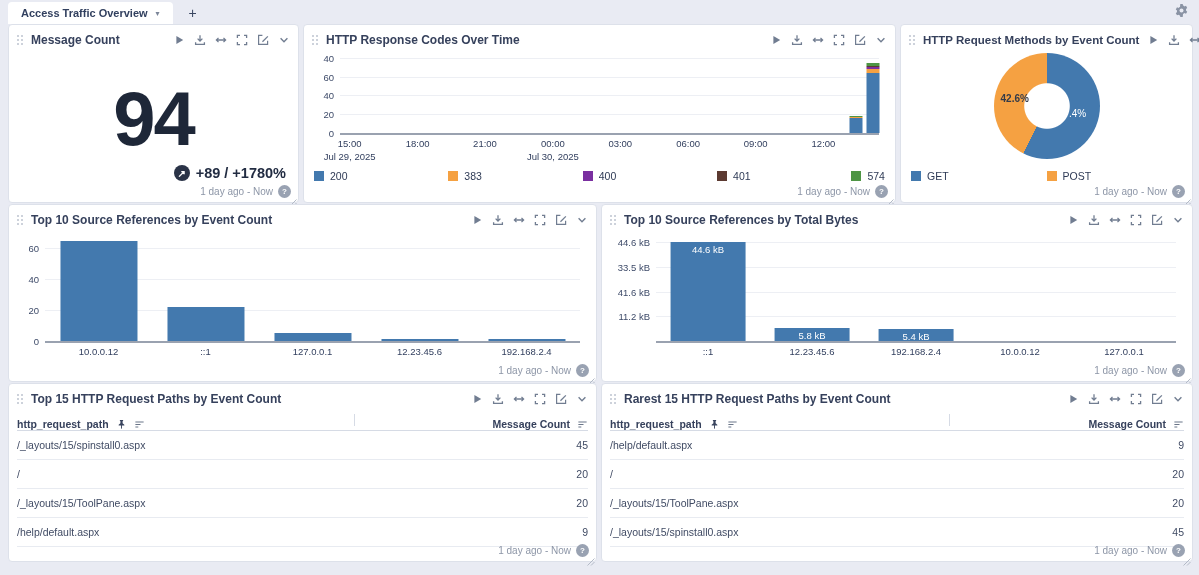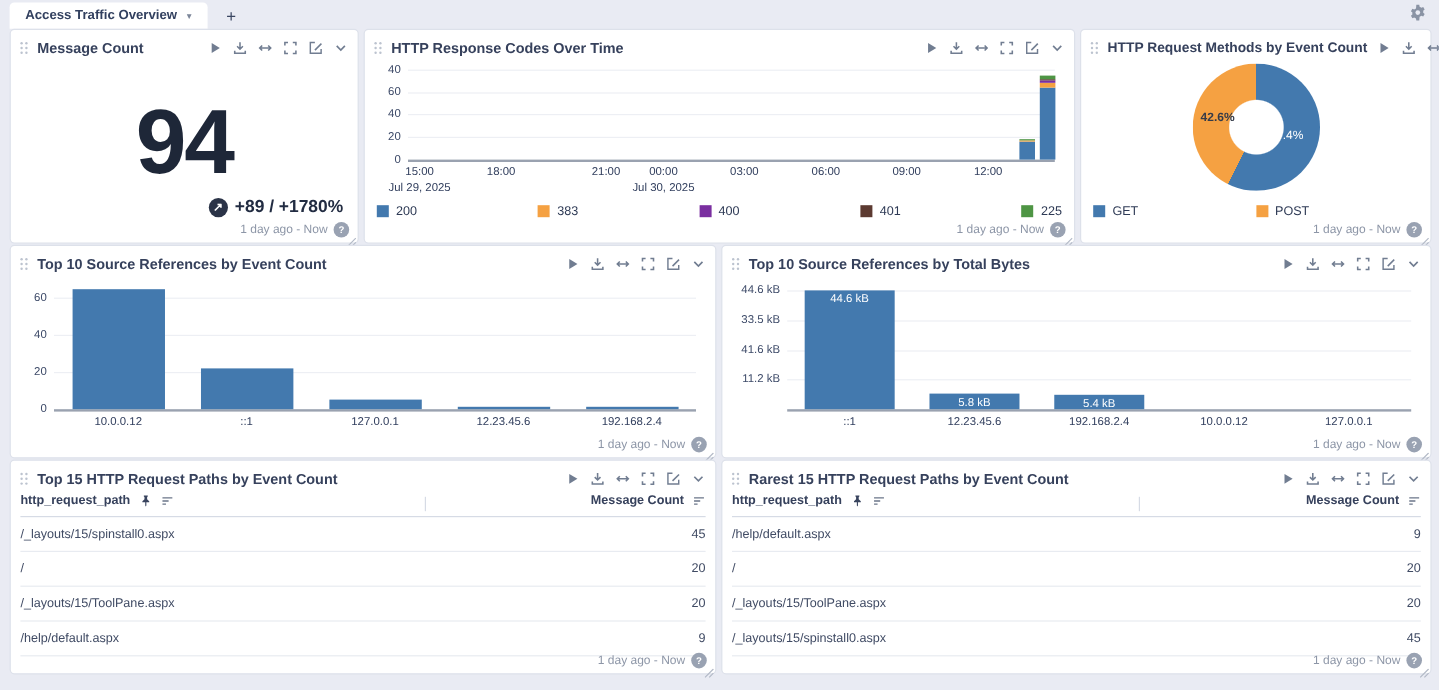--- a/index.html
+++ b/index.html
@@ -65,21 +65,21 @@
   .litem { display:flex; align-items:center; gap:6px; cursor:pointer; }
   .sw { width:10px; height:10px; flex:none; }
 
   
   .donut-wrap { flex:1; position:relative; display:flex; align-items:center; justify-content:center; }
   .donut { width:106px; height:106px; border-radius:50%; position:relative; margin-top:-4px; }
   .dlabel { position:absolute; transform:translate(-50%,-50%); font-size:10px; }
 
   
   .tbl { flex:1; display:flex; flex-direction:column; font-size:10.5px; color:#404b64; margin-top:4px; }
-  .thead { display:flex; align-items:flex-start; height:20px; border-bottom:1px solid #d6dbe5;
+  .thead { display:flex; align-items:flex-end; height:20px; border-bottom:1px solid #d6dbe5;
            position:relative; font-weight:700; color:#36415c; }
   .th-left { display:flex; align-items:center; gap:7px; }
   .th-right { margin-left:auto; display:flex; align-items:center; gap:7px; }
   .th-div { position:absolute; left:59%; top:3px; bottom:4px; width:1px; background:#d6dbe5; }
   .th-ic { width:11px; height:11px; color:#6b7689; }
   .trow { display:flex; height:29px; align-items:center; border-bottom:1px solid #e8ebf1; flex:none; }
   .trow .cnt { margin-left:auto; }
 </style>
 </head>
 <body>
@@ -210,21 +210,21 @@
             <div class="grline" style="top: 75.6098%;"></div>
             <span class="ylab" style="top: 75.6098%;">20</span>
             <div class="grline" style="top: 51.2195%;"></div>
             <span class="ylab" style="top: 51.2195%;">40</span>
             <div class="grline" style="top: 26.8293%;"></div>
             <span class="ylab" style="top: 26.8293%;">60</span>
             <div class="grline" style="top: 2.43902%;"></div>
             <span class="ylab" style="top: 2.43902%;">40</span>
             <span class="xlab" style="left: 1.8%;"><span>15:00</span><span class="xsub">Jul 29, 2025</span></span>
             <span class="xlab" style="left: 14.4%;"><span>18:00</span></span>
-            <span class="xlab" style="left: 26.9%; margin-left: 20px;"><span>21:00</span></span>
+            <span class="xlab" style="left: 26.9%;"><span>21:00</span></span>
             <span class="xlab" style="left: 39.5%;"><span>00:00</span><span class="xsub">Jul 30, 2025</span></span>
             <span class="xlab" style="left: 52%;"><span>03:00</span></span>
             <span class="xlab" style="left: 64.6%;"><span>06:00</span></span>
             <span class="xlab" style="left: 77.1%;"><span>09:00</span></span>
             <span class="xlab" style="left: 89.7%;"><span>12:00</span></span>
             <div class="bar" style="left: 95.7%; width: 13px; transform: translateX(-50%); height: 100%;">
               <div style="position: absolute; left: 0px; right: 0px; bottom: 0%; height: 19.5122%; background: rgb(67, 121, 174);"></div>
               <div style="position: absolute; left: 0px; right: 0px; bottom: 19.5122%; height: 1.21951%; background: rgb(245, 161, 66);"></div>
               <div style="position: absolute; left: 0px; right: 0px; bottom: 20.7317%; height: 1.21951%; background: rgb(78, 149, 68);"></div>
             </div>
@@ -249,21 +249,21 @@
           <span class="litem">
             <span class="sw" style="background: rgb(122, 47, 160);"></span>
             <span>400</span>
           </span>
           <span class="litem">
             <span class="sw" style="background: rgb(92, 58, 49);"></span>
             <span>401</span>
           </span>
           <span class="litem">
             <span class="sw" style="background: rgb(78, 149, 68);"></span>
-            <span>225</span>
+            <span>574</span>
           </span>
         </div>
       <footer class="w-foot">
         <span>1 day ago - Now</span>
         <span class="help">?</span>
       </footer>
     <span class="rsz"><svg viewBox="0 0 8 8" fill="none" stroke="#b3bac7" stroke-width="1">
             <path d="M7.5.5l-7 7M7.5 4L4 7.5"></path>
           </svg></span>
       </section>

